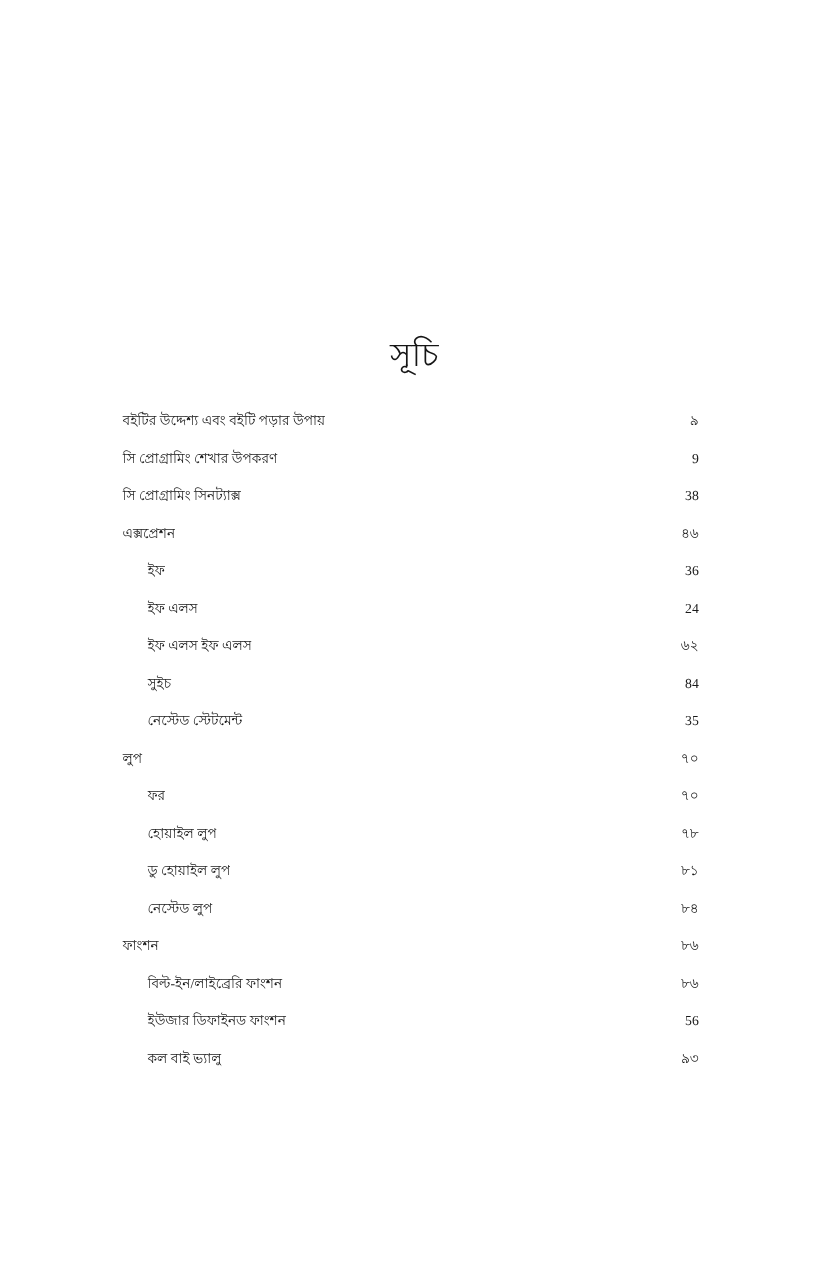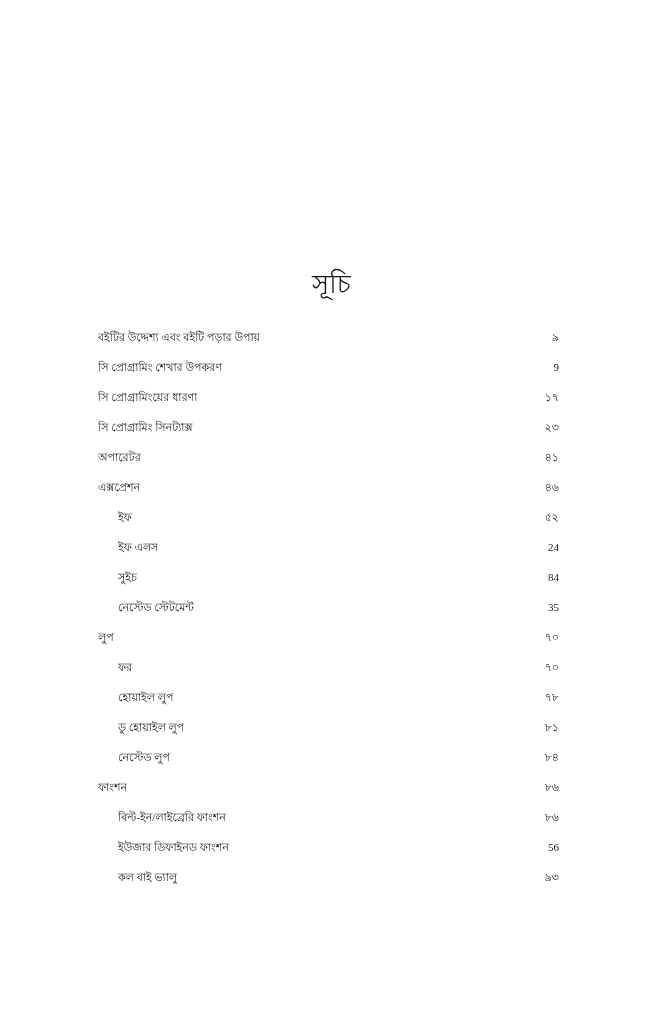--- a/index.html
+++ b/index.html
@@ -88,42 +88,38 @@
   <div class="toc-list">
       <div class="toc-row level-1">
         <span class="toc-label">বইটির উদ্দেশ্য এবং বইটি পড়ার উপায়</span>
         <span class="toc-page">৯</span>
       </div>
       <div class="toc-row level-1">
         <span class="toc-label">সি প্রোগ্রামিং শেখার উপকরণ</span>
         <span class="toc-page">9</span>
       </div>
       <div class="toc-row level-1">
-        <span class="toc-label">সি প্রোগ্রামিংয়ের ধারণা</span>
-        <span class="toc-page">১৭</span>
-      </div>
-      <div class="toc-row level-1">
         <span class="toc-label">সি প্রোগ্রামিং সিনট্যাক্স</span>
-        <span class="toc-page">২৩</span>
-      </div>
-      <div class="toc-row level-1">
-        <span class="toc-label">অপারেটর</span>
-        <span class="toc-page">৪১</span>
+        <span class="toc-page">38</span>
       </div>
       <div class="toc-row level-1">
         <span class="toc-label">এক্সপ্রেশন</span>
         <span class="toc-page">৪৬</span>
       </div>
       <div class="toc-row level-2">
         <span class="toc-label">ইফ</span>
-        <span class="toc-page">৫২</span>
+        <span class="toc-page">36</span>
       </div>
       <div class="toc-row level-2">
         <span class="toc-label">ইফ এলস</span>
         <span class="toc-page">24</span>
+      </div>
+      <div class="toc-row level-2">
+        <span class="toc-label">ইফ এলস ইফ এলস</span>
+        <span class="toc-page">৬২</span>
       </div>
       <div class="toc-row level-2">
         <span class="toc-label">সুইচ</span>
         <span class="toc-page">84</span>
       </div>
       <div class="toc-row level-2">
         <span class="toc-label">নেস্টেড স্টেটমেন্ট</span>
         <span class="toc-page">35</span>
       </div>
       <div class="toc-row level-1">

